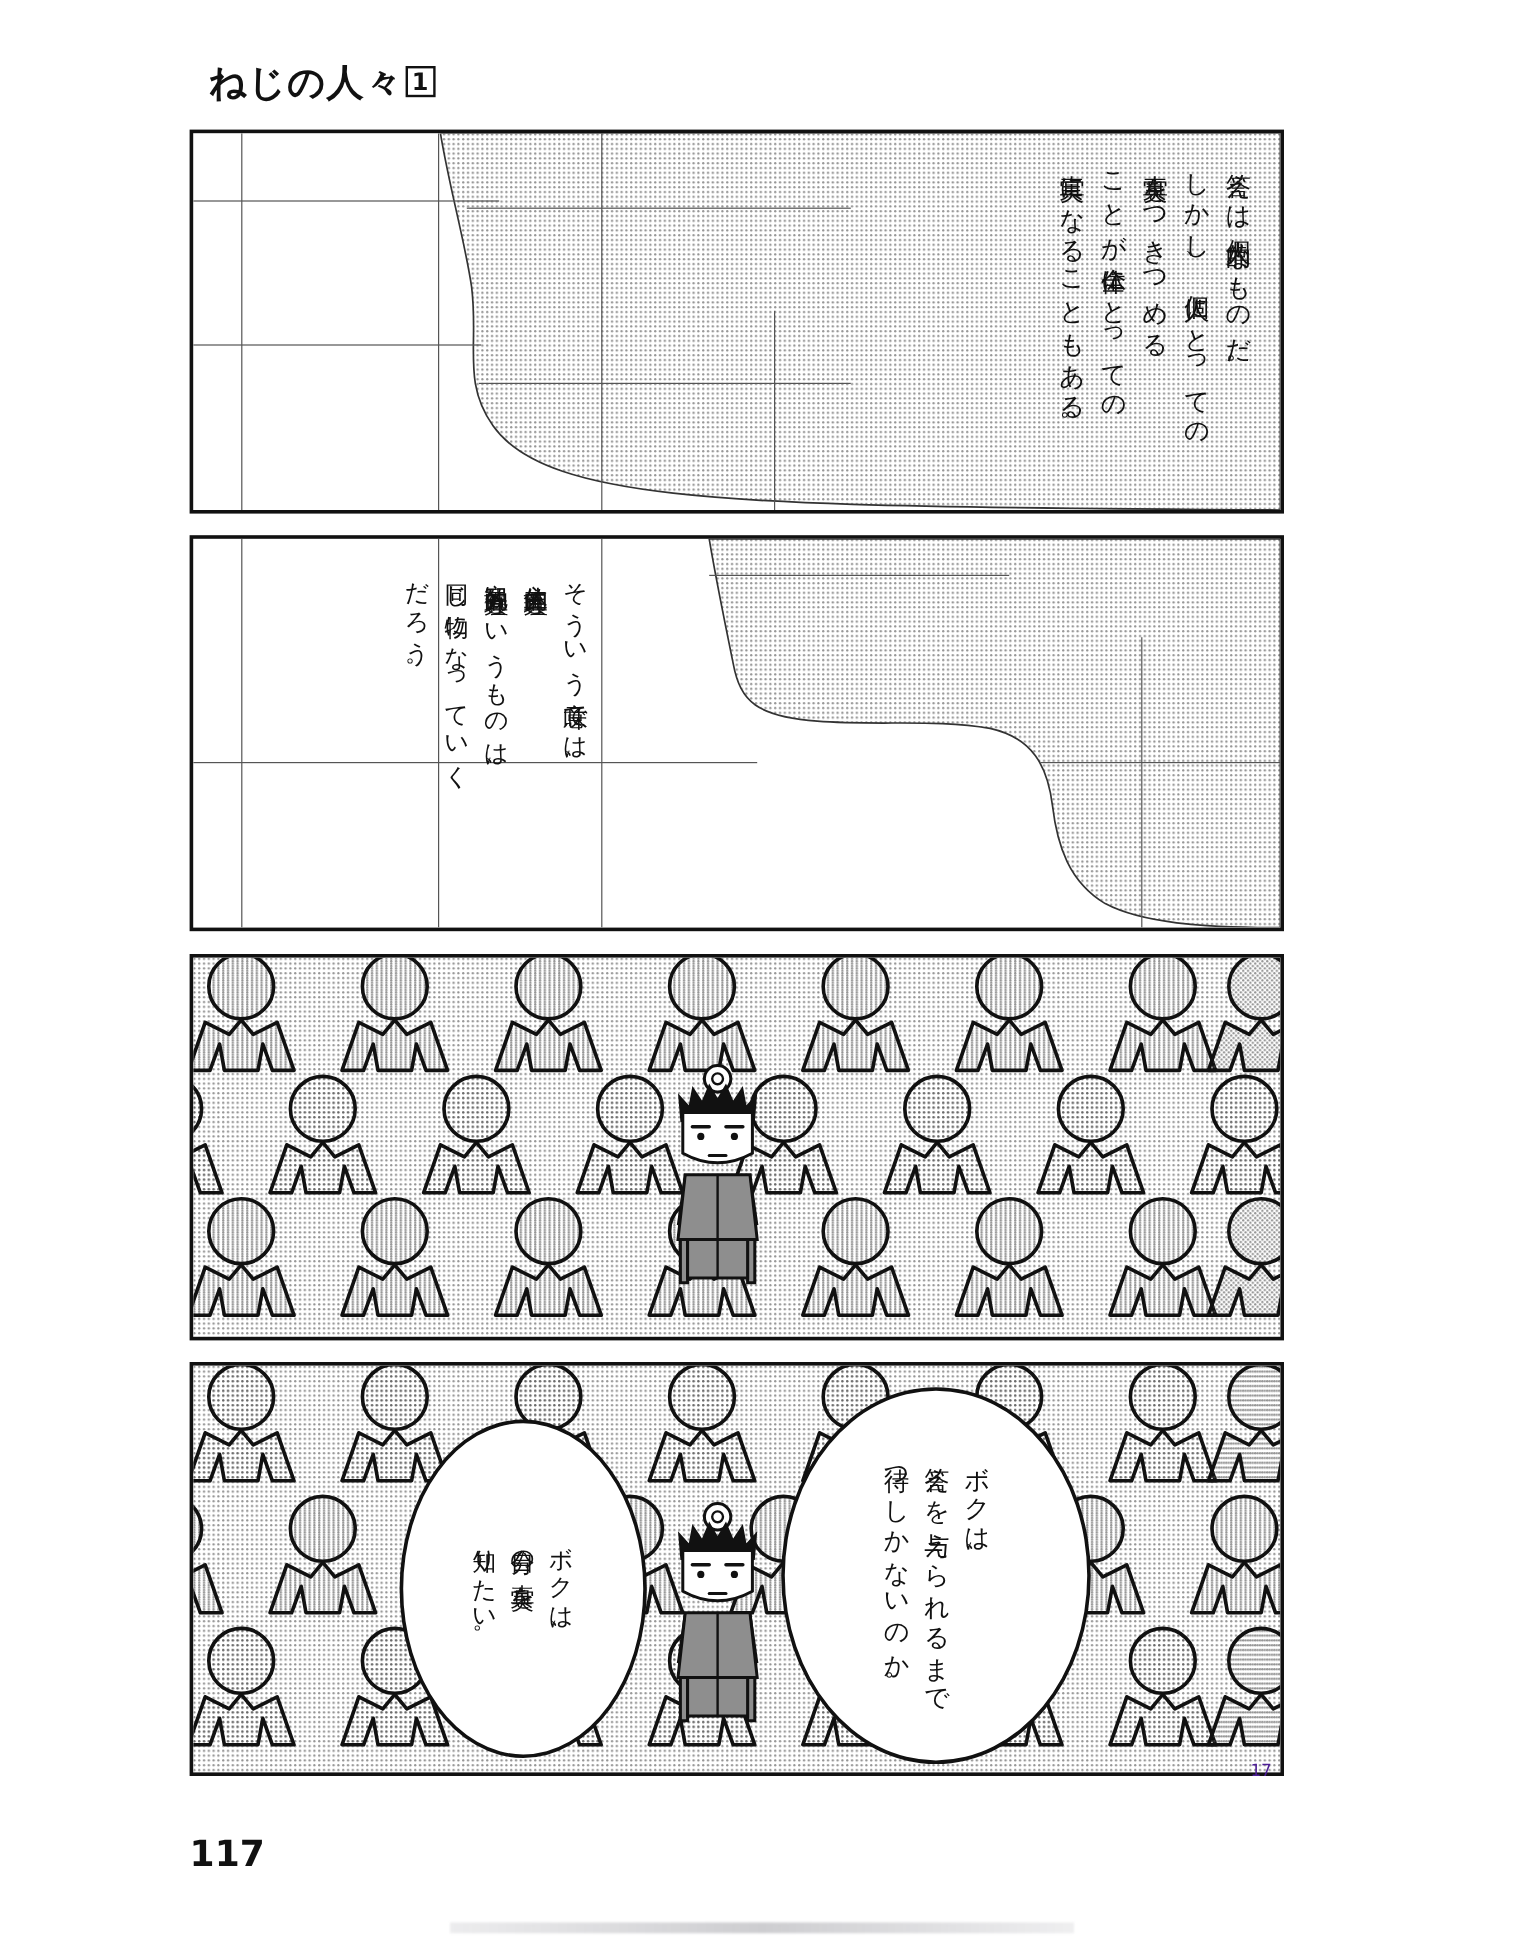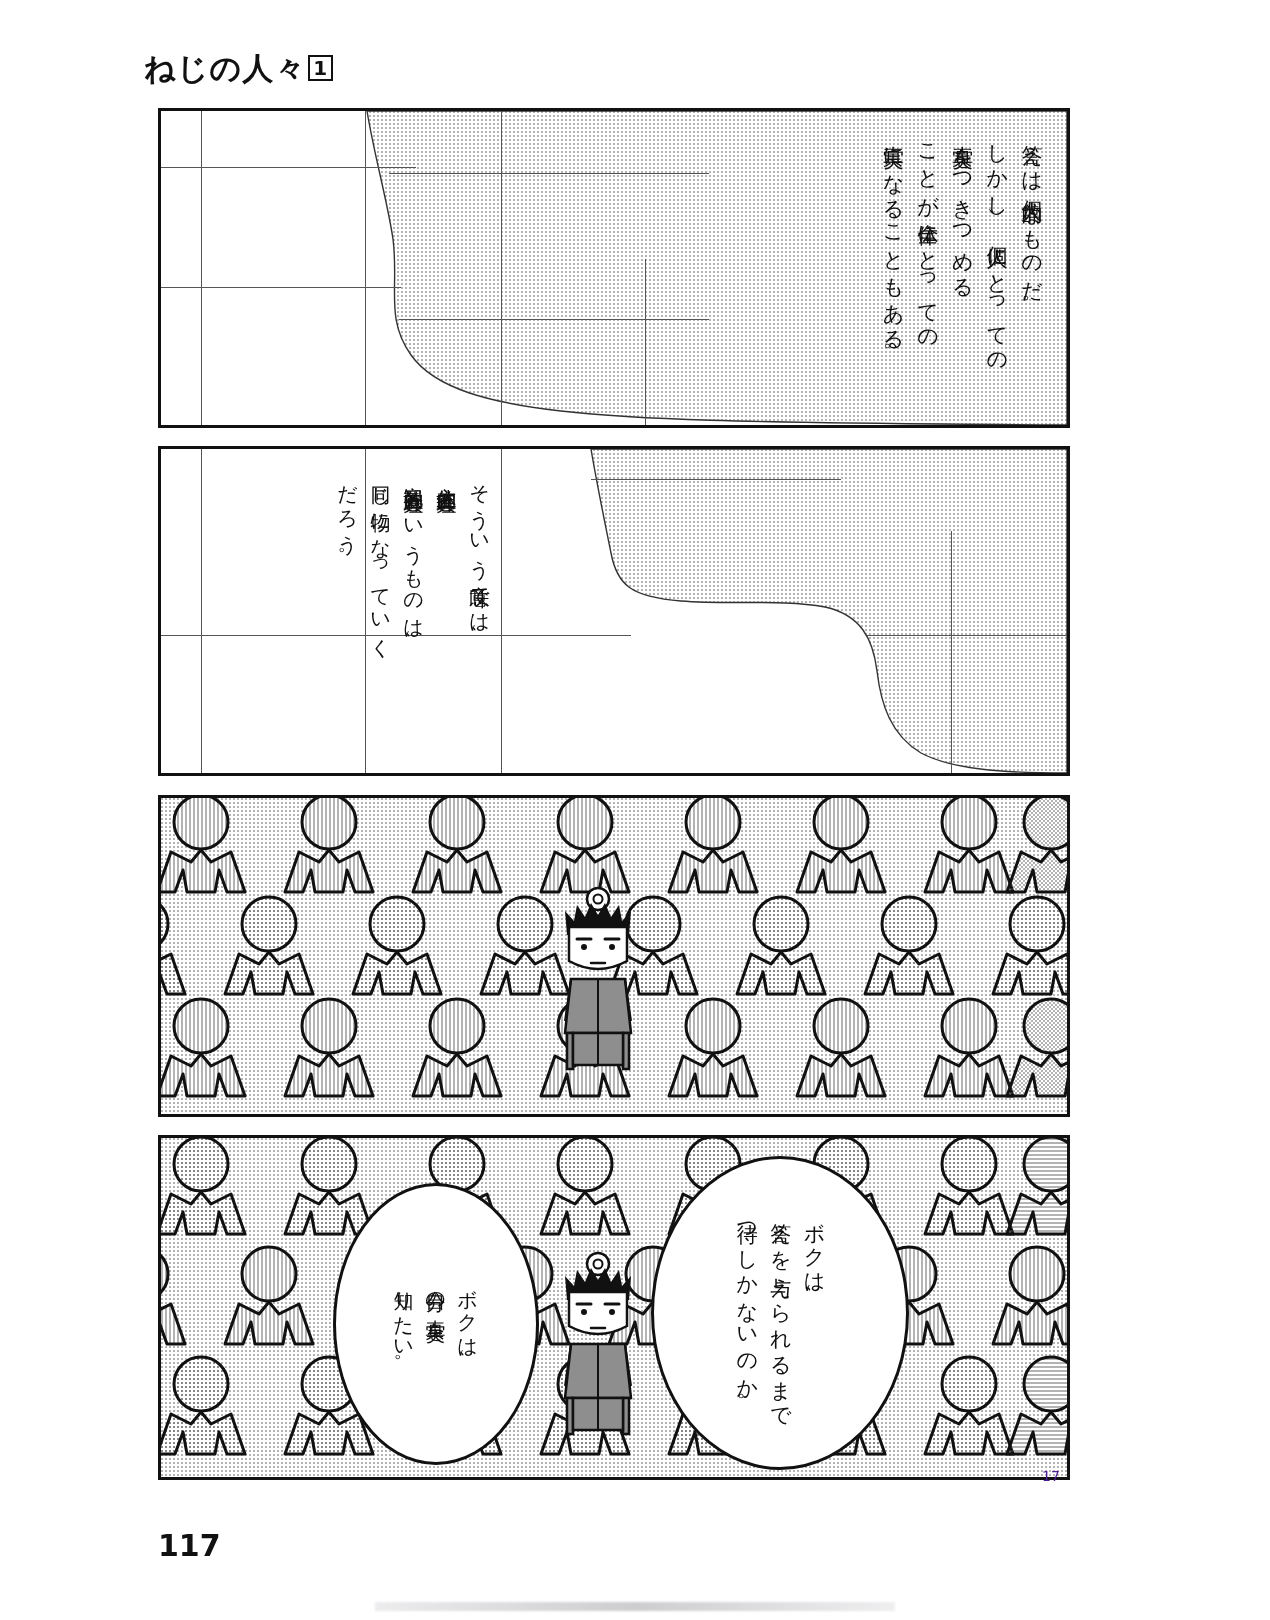--- a/index.html
+++ b/index.html
@@ -19,21 +19,21 @@
     position: absolute;
     left: 0; top: 0;
     width: 1270px;
     height: 1620px;
     background: #ffffff;
   }
 
   
   .series-title {
     position: absolute;
-    left: 144px;
+    left: 174px;
     top: 48px;
     font-size: 31px;
     font-weight: 700;
     letter-spacing: 1px;
     color: #111;
     font-family: "DejaVu Sans", sans-serif;
     white-space: nowrap;
   }
   .vol-box {
     display: inline-block;

